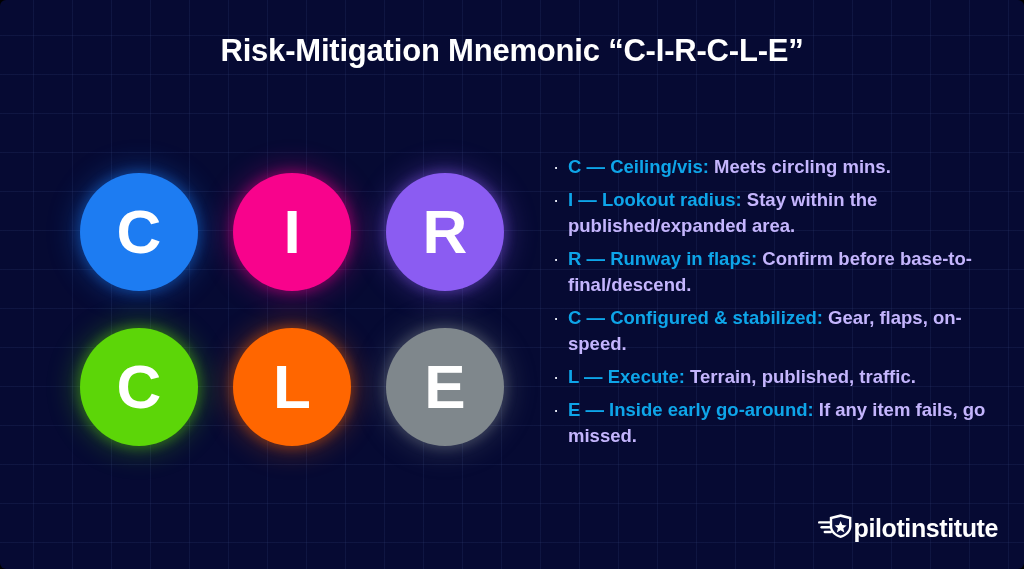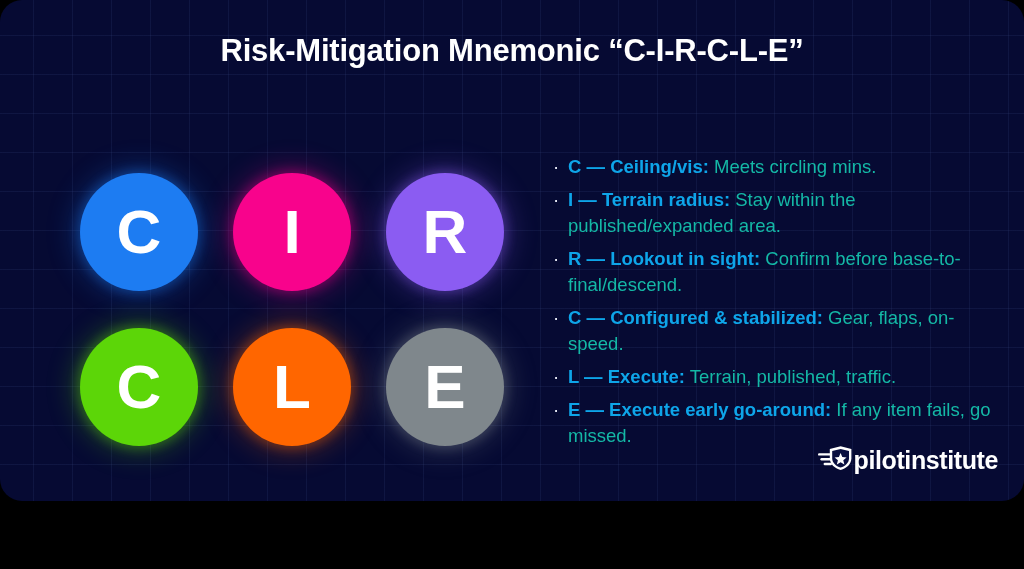--- a/index.html
+++ b/index.html
@@ -10,24 +10,24 @@
   body {
     width: 1024px;
     height: 569px;
     overflow: hidden;
     font-family: "Liberation Sans", sans-serif;
   }
 
   #infographic {
     position: relative;
     width: 1024px;
-    height: 501px;
+    height: 569px;
     box-sizing: border-box;
     background-color: #060a33;
-    border-radius: 22px;
+    border-radius: 6px;
     overflow: hidden;
   }
 
   
   #grid-overlay {
     position: absolute;
     inset: 0;
     background-image:
       linear-gradient(to right, rgba(120,150,220,0.085) 1px, transparent 1px),
       linear-gradient(to bottom, rgba(120,150,220,0.085) 1px, transparent 1px);
@@ -99,22 +99,22 @@
     top: 0;
     color: #eef0fa;
     font-size: 18.5px;
     line-height: 26px;
   }
   #bullet-list li .lead {
     font-weight: bold;
     color: #0ea5e9;
   }
   #bullet-list li .rest {
-    font-weight: normal;
-    color: #14b8a6;
+    font-weight: bold;
+    color: #c4b5fd;
   }
 
   
   #brand-logo {
     position: absolute;
     right: 26px;
     bottom: 26px;
     display: flex;
     align-items: center;
     gap: 0;
@@ -152,25 +152,25 @@
       <div class="letter-circle" style="background: rgb(255, 102, 0); box-shadow: rgba(255, 102, 0, 0.22) 0px 0px 26px 9px, rgba(255, 102, 0, 0.333) 0px 0px 11px 3px;">
         <span>L</span>
       </div>
       <div class="letter-circle" style="background: rgb(127, 135, 140); box-shadow: rgba(127, 135, 140, 0.22) 0px 0px 26px 9px, rgba(127, 135, 140, 0.333) 0px 0px 11px 3px;">
         <span>E</span>
       </div>
     </div>
 
   <ul id="bullet-list">
       <li><span class="bullet-dot">·</span><span class="lead">C — Ceiling/vis:</span><span class="rest"> Meets circling mins.</span></li>
-      <li><span class="bullet-dot">·</span><span class="lead">I — Terrain radius:</span><span class="rest"> Stay within the published/expanded area.</span></li>
-      <li><span class="bullet-dot">·</span><span class="lead">R — Lookout in sight:</span><span class="rest"> Confirm before base-to-final/descend.</span></li>
+      <li><span class="bullet-dot">·</span><span class="lead">I — Lookout radius:</span><span class="rest"> Stay within the published/expanded area.</span></li>
+      <li><span class="bullet-dot">·</span><span class="lead">R — Runway in flaps:</span><span class="rest"> Confirm before base-to-final/descend.</span></li>
       <li><span class="bullet-dot">·</span><span class="lead">C — Configured &amp; stabilized:</span><span class="rest"> Gear, flaps, on-speed.</span></li>
       <li><span class="bullet-dot">·</span><span class="lead">L — Execute:</span><span class="rest"> Terrain, published, traffic.</span></li>
-      <li><span class="bullet-dot">·</span><span class="lead">E — Execute early go-around:</span><span class="rest"> If any item fails, go missed.</span></li>
+      <li><span class="bullet-dot">·</span><span class="lead">E — Inside early go-around:</span><span class="rest"> If any item fails, go missed.</span></li>
     </ul>
 
   <div id="brand-logo">
     <span>
       <svg width="36" height="26" viewBox="0 0 36 26" aria-hidden="true">
         <g fill="#ffffff">
           <rect x="0" y="8.2" width="14" height="2.4" rx="1.2"></rect>
           <rect x="2.4" y="13.0" width="11.6" height="2.4" rx="1.2"></rect>
           <rect x="5.6" y="17.8" width="8.4" height="2.4" rx="1.2"></rect>
           <path d="M22.6 1.3 L33.4 4.0 L33.4 13.2 C33.4 19.0 28.6 23.2 22.6 24.9

